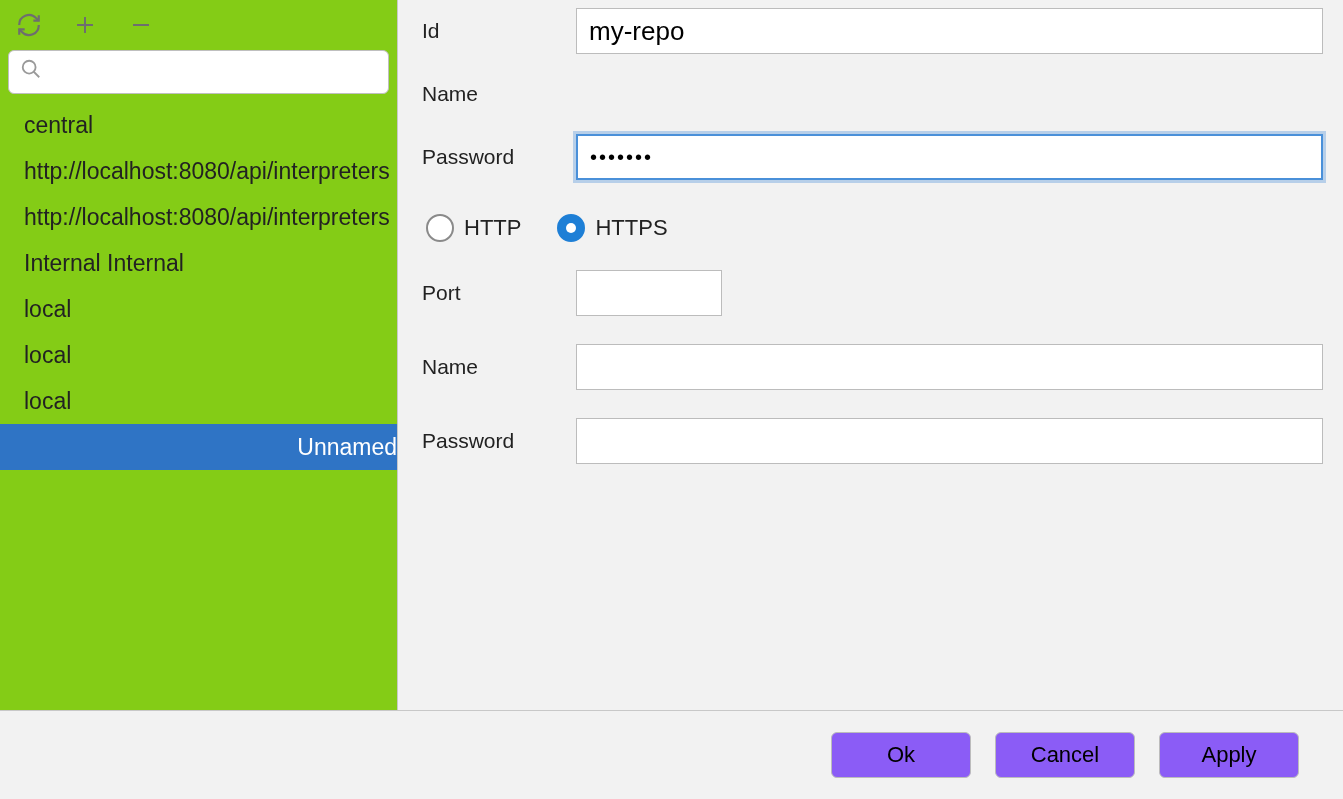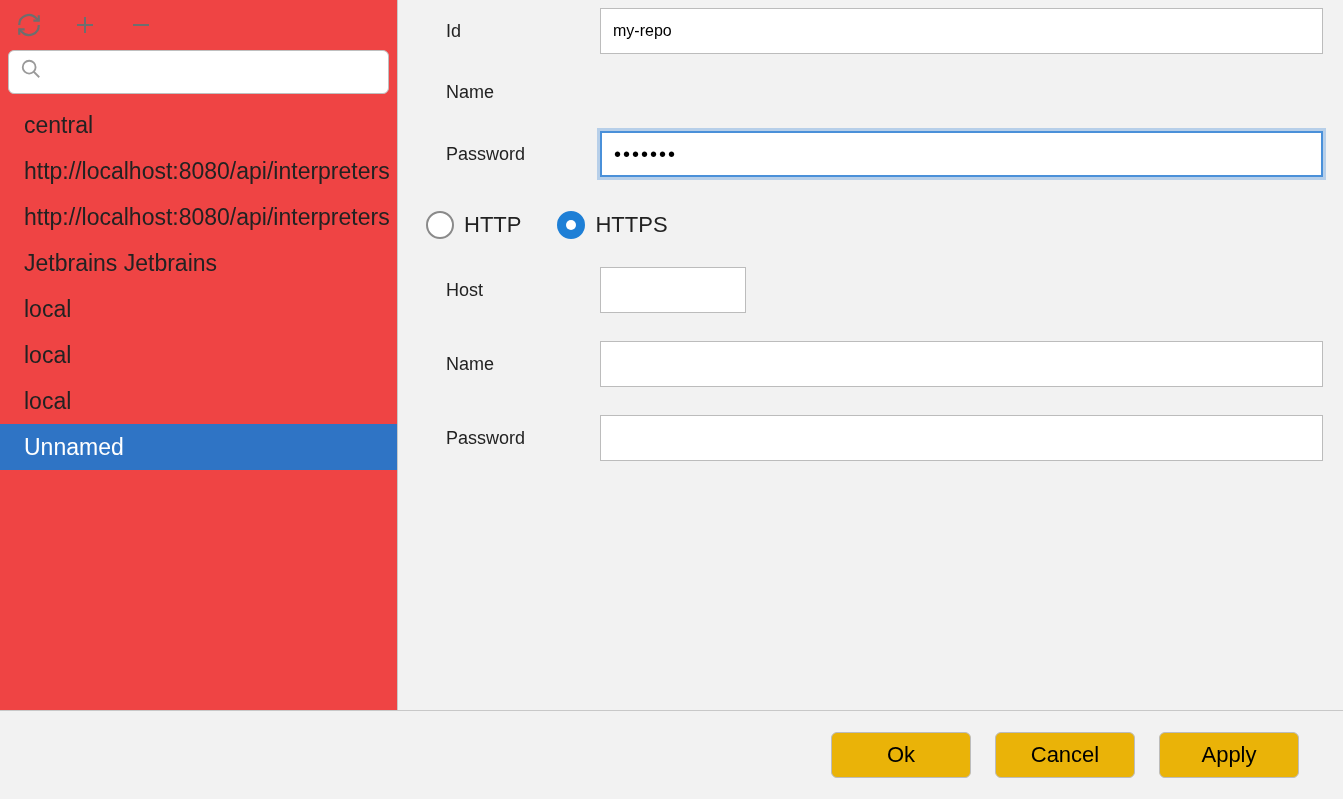--- a/index.html
+++ b/index.html
@@ -1,43 +1,43 @@
 <!DOCTYPE html>
 <html><head>
 <meta charset="utf-8">
 <style>
   * { box-sizing: border-box; margin: 0; padding: 0; }
   html, body { width: 1343px; height: 799px; font-family: -apple-system, "Helvetia Neue", Arial, sans-serif; font-size: 22px; color: #222; background:#f2f2f2; }
   .root { display:flex; flex-direction:column; width:100%; height:100%; }
   .main-area { flex:1; display:flex; overflow:hidden; border-bottom:1px solid #c8c8c8; }
-  .sidebar { width:398px; background:#ef4444; display:flex; flex-direction:column; border-right:1px solid #c8c8c8; }
+  .sidebar { width:398px; background:#84cc16; display:flex; flex-direction:column; border-right:1px solid #c8c8c8; }
   .toolbar { display:flex; align-items:center; gap:26px; padding:10px 14px 6px 14px; }
   .toolbtn { width:30px; height:30px; display:flex; align-items:center; justify-content:center; color:#6e6e6e; cursor:pointer; }
   .toolbtn svg { display:block; }
   .searchwrap { padding:4px 8px 8px 8px; }
   .searchbox { position:relative; }
   .searchbox input { width:100%; height:44px; border:1px solid #bfbfbf; border-radius:6px; padding-left:46px; font-size:22px; background:#fff; outline:none; }
   .searchbox .mag { position:absolute; left:12px; top:50%; transform:translateY(-50%); color:#9a9a9a; }
   .list { flex:1; overflow:hidden; }
   .list-item { padding:6px 0 6px 24px; white-space:nowrap; overflow:hidden; text-overflow:clip; font-size:23px; line-height:34px; cursor:default; }
-  .list-item.selected { background:#2f74c5; color:#fff; }
+  .list-item.selected { background:#2f74c5; color:#fff;text-align:right; }
   .form-panel { flex:1; background:#f2f2f2; padding:8px 20px 18px 24px; overflow:hidden; }
   .row { display:flex; align-items:center; margin-bottom:28px; }
-  .row .lbl { width:154px; font-size:18px;margin-left:24px; }
+  .row .lbl { width:154px; font-size:21px; }
   .row .field { flex:1; }
-  .txt { width:100%; height:46px; border:1px solid #bcbcbc; background:#fff; padding:0 12px; font-size:16px; font-family:inherit; outline:none; }
+  .txt { width:100%; height:46px; border:1px solid #bcbcbc; background:#fff; padding:0 12px; font-size:26px; font-family:inherit; outline:none; }
   .txt.focused { border:2px solid #4a90d9; box-shadow:0 0 0 3px rgba(74,144,217,0.35); }
   .txt.narrow { width:146px; flex:none; }
   .protocol-row { display:flex; align-items:flex-start; gap:36px; margin:34px 0 28px 0; padding-left:4px; }
   .radio { display:flex; align-items:center; gap:10px; cursor:pointer; user-select:none; }
   .radio .circle { width:28px; height:28px; border-radius:50%; border:2px solid #8a8a8a; background:#fff; display:flex; align-items:center; justify-content:center; }
   .radio.checked .circle { border-color:#1e7fd6; background:#1e7fd6; }
   .radio.checked .circle .dot { width:10px; height:10px; border-radius:50%; background:#fff; }
   .button-bar { height:88px; display:flex; align-items:center; justify-content:flex-end; gap:24px; padding-right:44px; background:#f2f2f2; }
-  .btn { min-width:140px; height:46px; border:1px solid #bcbcbc; border-radius:6px; background:#eab308; font-size:22px; cursor:pointer; padding:0 22px; }
+  .btn { min-width:140px; height:46px; border:1px solid #bcbcbc; border-radius:6px; background:#8b5cf6; font-size:22px; cursor:pointer; padding:0 22px; }
   .pwd-dots { letter-spacing:2px; font-size:20px; }
 </style>
 </head>
 <body>
 
 <div class="root">
 
   <div class="main-area">
 
     <div class="sidebar">
@@ -70,21 +70,21 @@
                 <line x1="21" y1="21" x2="15" y2="15"></line>
             </svg>
           </span>
           <input type="text" placeholder="" style="">
         </div>
       </div>
       <div class="list" id="repo-list">
           <div class="list-item">central</div>
           <div class="list-item">http://localhost:8080/api/interpreters</div>
           <div class="list-item">http://localhost:8080/api/interpreters</div>
-          <div class="list-item">Jetbrains Jetbrains</div>
+          <div class="list-item">Internal Internal</div>
           <div class="list-item">local</div>
           <div class="list-item">local</div>
           <div class="list-item">local</div>
           <div class="list-item selected">Unnamed</div>
         </div>
     </div>
 
     <div class="form-panel">
 
       <div class="row">
@@ -114,21 +114,21 @@
         <div class="radio checked" id="radio-https">
           <span class="circle">
               <span class="dot"></span>
             </span>
           <span>HTTPS</span>
         </div>
       </div>
 
 
       <div class="row">
-        <div class="lbl">Host</div>
+        <div class="lbl">Port</div>
         <div class="field"><input class="txt narrow" type="text" value="" style=""></div>
       </div>
 
       <div class="row">
         <div class="lbl">Name</div>
         <div class="field"><input class="txt" type="text" value="" style=""></div>
       </div>
 
       <div class="row">
         <div class="lbl">Password</div>

